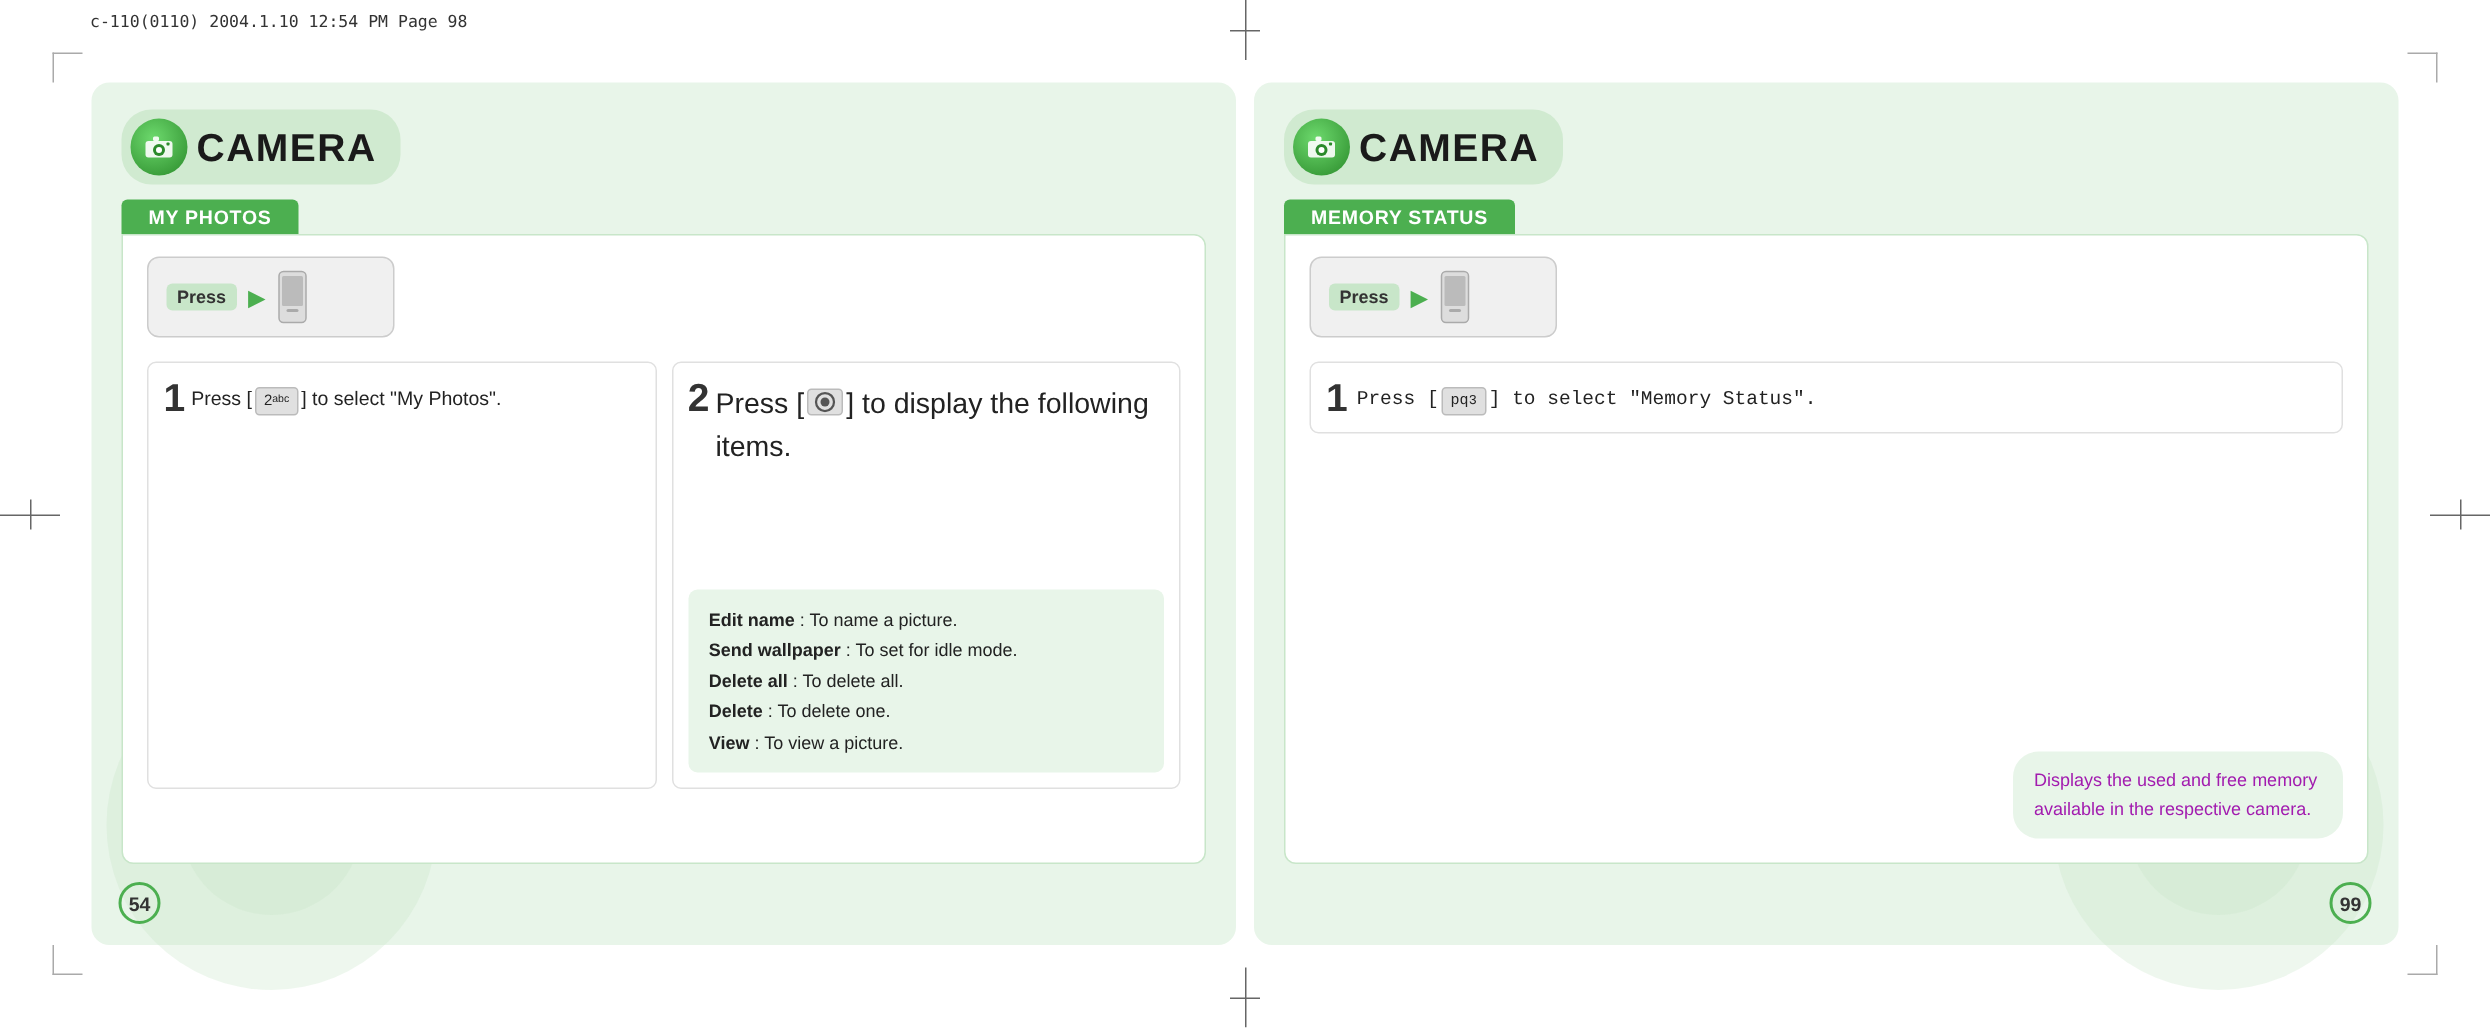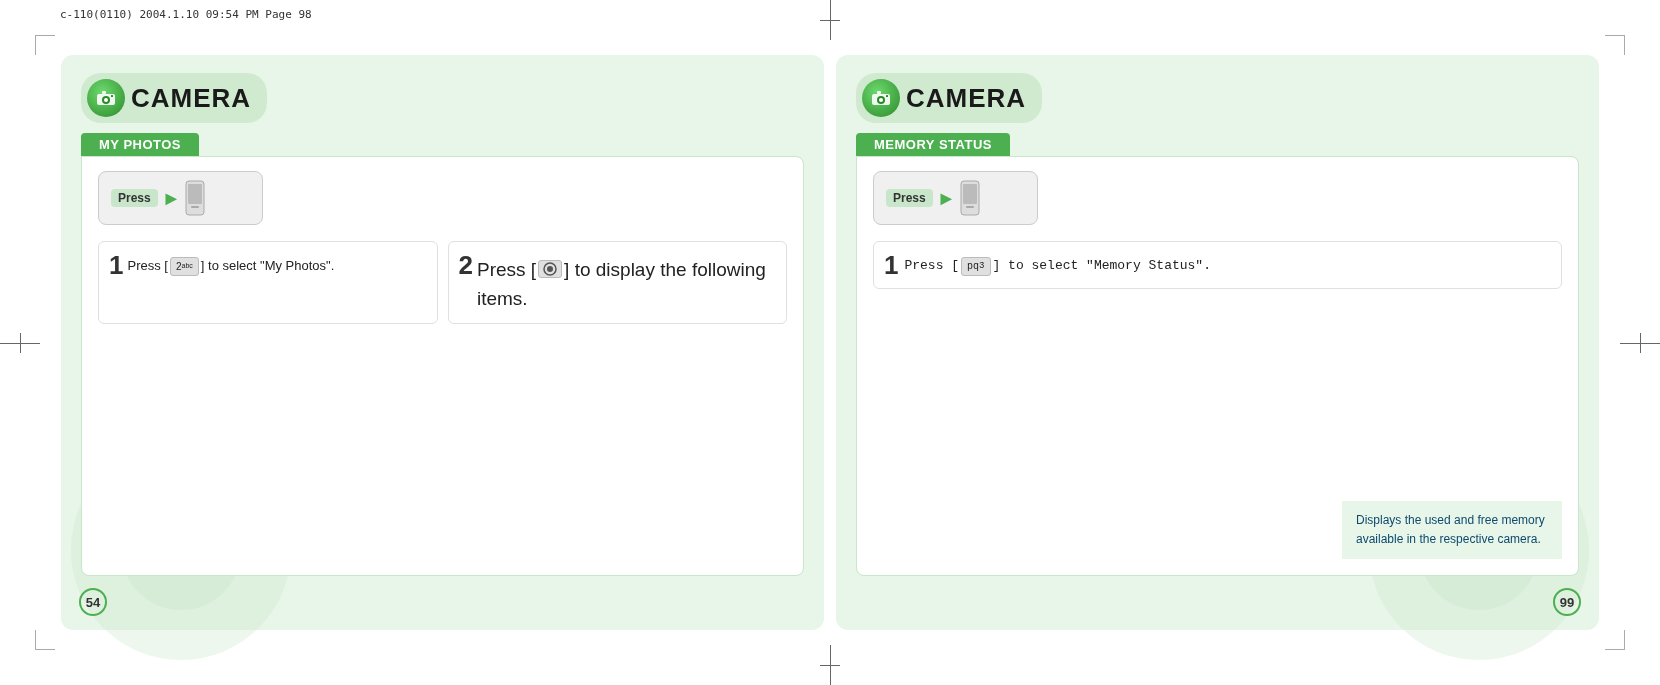--- a/index.html
+++ b/index.html
@@ -223,25 +223,25 @@
       line-height: 1.7;
       color: #222;
     }
     .info-box b {
       font-weight: bold;
     }
 
     
     .note-box {
       background: #e8f5e9;
-      border-radius: 0;
+      border-radius: 17px;
       padding: 10px 14px;
       font-size: 12px;
       line-height: 1.6;
-      color: #0c4a6e;
+      color: #a21caf;
       margin-top: 8px;
     }
 
     
     .page-number {
       position: absolute;
       bottom: 14px;
       left: 18px;
       width: 28px;
       height: 28px;
@@ -274,21 +274,21 @@
     .watermark-circle {
       position: absolute;
       border-radius: 50%;
       background: rgba(200, 230, 200, 0.3);
       pointer-events: none;
     }
   </style>
 </head>
 <body>
 
-<div class="print-header">c-110(0110)  2004.1.10  09:54 PM  Page 98</div>
+<div class="print-header">c-110(0110)  2004.1.10  12:54 PM  Page 98</div>
 
 <div class="crosshair-top"></div>
 <div class="crosshair-bottom"></div>
 <div class="crosshair-left"></div>
 <div class="crosshair-right"></div>
 <div class="corner-tl"></div>
 <div class="corner-tr"></div>
 <div class="corner-bl"></div>
 <div class="corner-br"></div>
 
@@ -350,20 +350,27 @@
             <span style="font-size:19px;color:#222;line-height:1.5;padding-top:4px;">
               Press [<span style="display:inline-flex;align-items:center;justify-content:center;background:#e0e0e0;border:1px solid #bbb;border-radius:3px;padding:1px 4px;font-size:13px;margin:0 2px;">
                 <svg width="14" height="14" viewBox="0 0 14 14">
                   <circle cx="7" cy="7" r="6" fill="none" stroke="#555" stroke-width="1.5"></circle>
                   <circle cx="7" cy="7" r="3" fill="#555"></circle>
                 </svg>
               </span>] to display the following items.
             </span>
           </div>
 
+          <div class="info-box" style="margin-top:80px;">
+            <div><b>Edit name</b> : To name a picture.</div>
+            <div><b>Send wallpaper</b> : To set for idle mode.</div>
+            <div><b>Delete all</b> : To delete all.</div>
+            <div><b>Delete</b> : To delete one.</div>
+            <div><b>View</b> : To view a picture.</div>
+          </div>
         </div>
       </div>
     </div>
 
     <div class="page-number">54</div>
   </div>
 
   <div class="page-panel">
 
     <div class="watermark-circle" style="width:220px;height:220px;bottom:-30px;right:10px;"></div>

